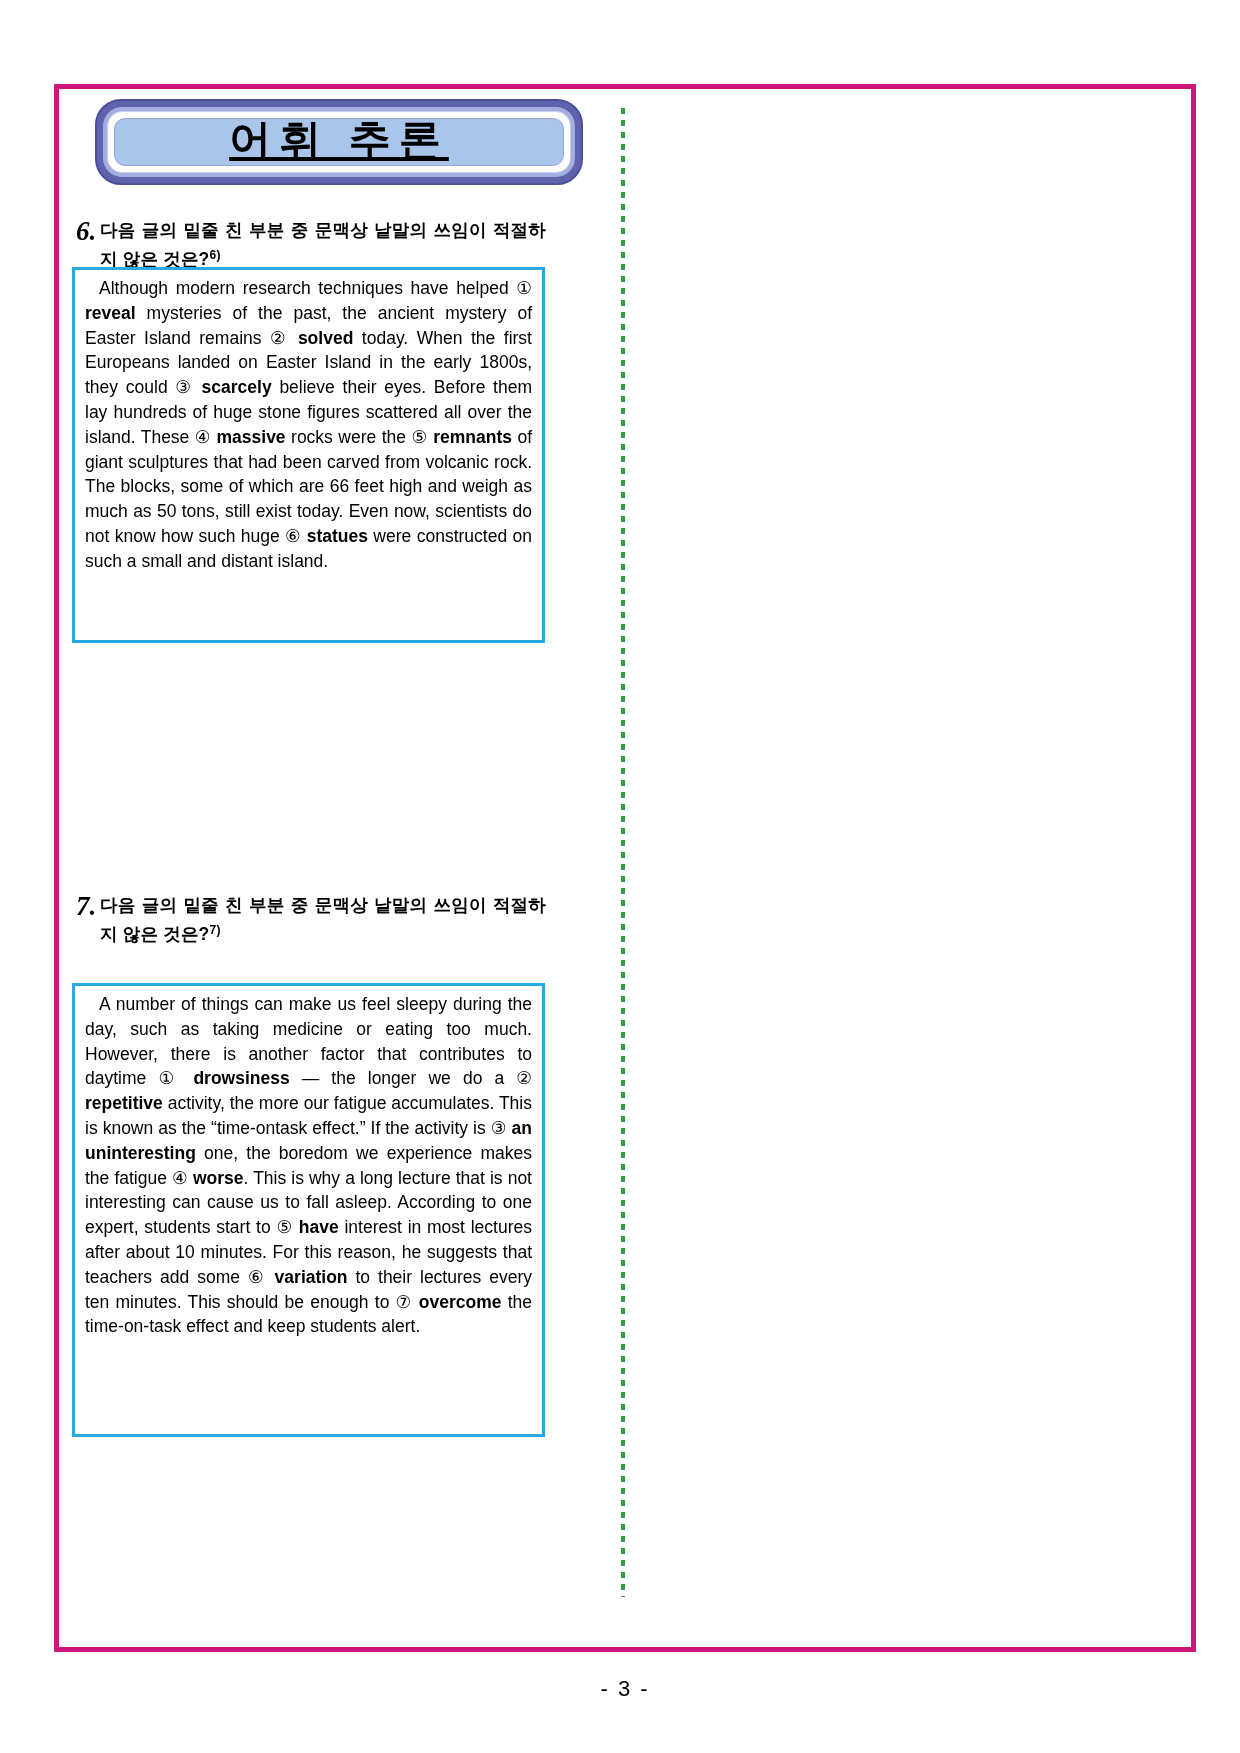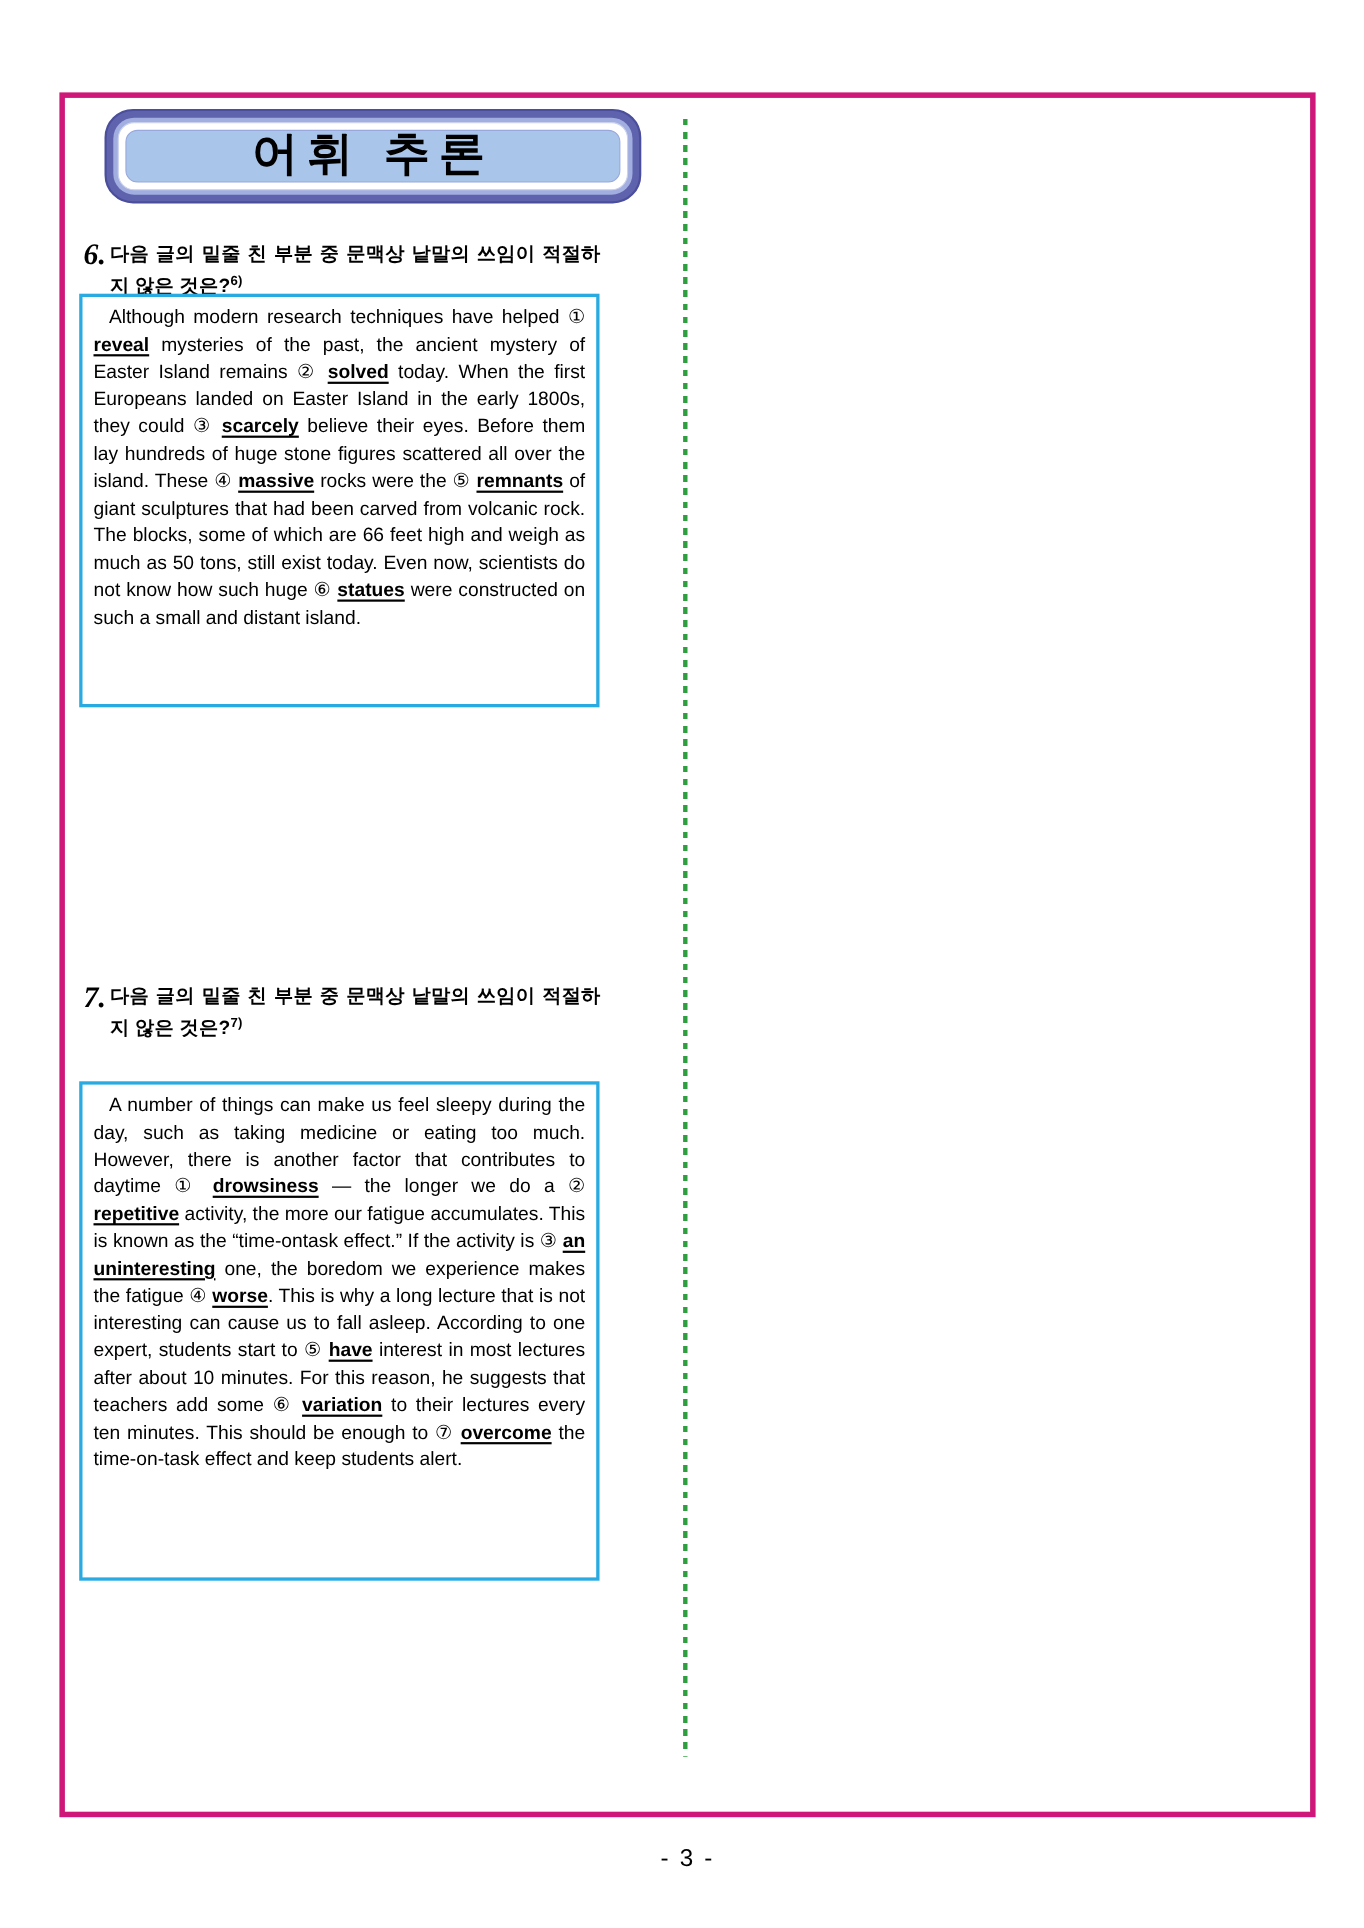--- a/index.html
+++ b/index.html
@@ -12,21 +12,21 @@
     position:absolute;left:54px;top:84px;width:1132px;height:1558px;
     border:5px solid #CE1778;background:transparent;
   }
   
   .badge{
     position:absolute;left:95px;top:99px;width:472px;
     border:2px solid #4B4E9B;background:#5F62AC;border-radius:26px;padding:6px;
     box-sizing:content-box;
   }
   .badge-mid{background:#A2AEE0;border-radius:19px;padding:4px;}
-  .badge-white{background:#ffffff;border:1px solid #C9D1EC;border-radius:15px;padding:6px;}
+  .badge-white{background:#ffffff;border:1px solid #C9D1EC;border-radius:15px;padding:6px;text-decoration:underline;}
   .badge-inner{
     background:#A9C5EA;border:1px solid #98A8DC;border-radius:11px;height:46px;
     display:flex;align-items:center;justify-content:center;
   }
   .badge-title{
     font-size:42px;font-weight:bold;letter-spacing:8px;color:#000;
     transform:translateY(-2px);white-space:nowrap;
   }
   
   .divider{
@@ -50,21 +50,21 @@
   
   .passage{
     position:absolute;left:72px;width:447px;
     border:3px solid #29ABE2;padding:6px 10px 14px 10px;
     font-size:17.5px;line-height:24.8px;text-align:justify;
   }
   .p6{top:267px;min-height:350px;}
   .p7{top:983px;min-height:428px;}
   .passage p{margin:0;text-indent:14px;}
   .kw{
-    font-weight:bold;text-decoration:underline;
+    font-weight:bold;
     text-decoration-thickness:2px;text-underline-offset:3px;
   }
   .marker{font-weight:normal;}
   
   .page-number{
     position:absolute;left:54px;top:1676px;width:1142px;text-align:center;
     font-size:22px;letter-spacing:2px;
   }
 </style>
 </head>

